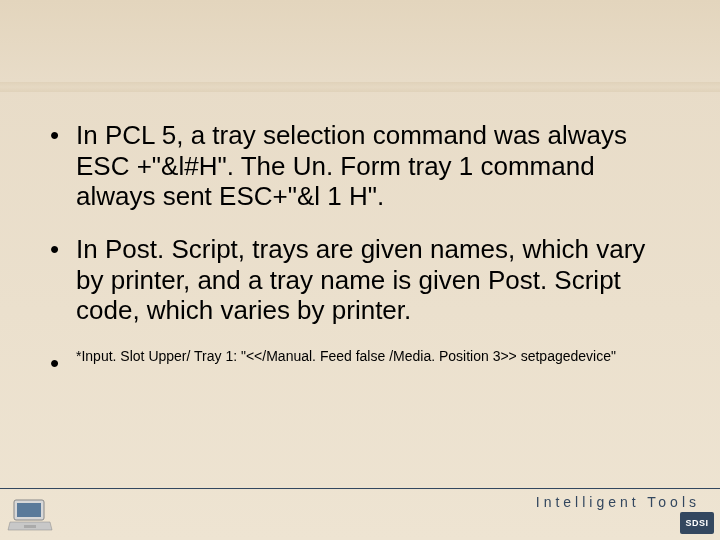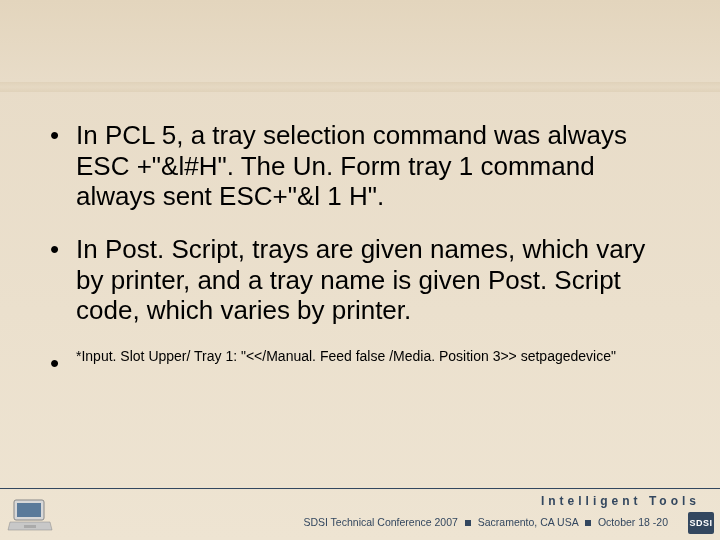--- a/index.html
+++ b/index.html
@@ -89,24 +89,24 @@
     top: 0;
     left: 0;
     width: 720px;
     height: 1px;
     background: #33475f;
   }
   .footer-tag {
     position: absolute;
     right: 20px;
     top: 6px;
-    font-size: 12px;
+    font-size: 14px;
     letter-spacing: 4px;
     color: #33475f;
-    font-weight: 700;
+    font-weight: 400;
     text-align: center;
   }
   .footer-info {
     position: absolute;
     right: 52px;
     top: 28px;
     font-size: 10.5px;
     color: #33475f;
   }
   .footer-info .sq {
@@ -121,21 +121,21 @@
     position: absolute;
     left: 6px;
     bottom: 6px;
     width: 48px;
     height: 36px;
   }
   .sdsi-badge {
     position: absolute;
     right: 6px;
     bottom: 6px;
-    width: 26px;
+    width: 34px;
     height: 22px;
     background: #33475f;
     color: #fff;
     font-size: 9px;
     font-weight: 700;
     text-align: center;
     line-height: 22px;
     border-radius: 2px;
     letter-spacing: 0.5px;
   }
@@ -156,27 +156,20 @@
       <li>In Post. Script, trays are given names, which vary by printer, and a tray name is given Post. Script code, which varies by printer.</li>
       <li class="codeitem">
         <span class="mono">*Input. Slot Upper/ Tray 1: "&lt;&lt;/Manual. Feed false /Media. Position 3&gt;&gt; setpagedevice"</span>
       </li>
     </ul>
   </div>
 
   <div class="footer">
     <div class="footer-line"></div>
     <div class="footer-tag">Intelligent Tools</div>
-    <div class="footer-info">
-      <span>SDSI Technical Conference 2007</span>
-      <span class="sq"></span>
-      <span>Sacramento, CA  USA</span>
-      <span class="sq"></span>
-      <span>October 18 -20</span>
-    </div>
 
     <svg class="laptop-icon" viewBox="0 0 48 36">
       <rect x="8" y="2" width="30" height="20" rx="2" fill="#d8d8d8" stroke="#888" stroke-width="1"></rect>
       <rect x="11" y="5" width="24" height="14" fill="#5a7a9a"></rect>
       <path d="M4 24 L44 24 L46 32 L2 32 Z" fill="#c8c8c8" stroke="#888" stroke-width="0.5"></path>
       <rect x="18" y="27" width="12" height="3" fill="#aaa"></rect>
     </svg>
 
     <div class="sdsi-badge">SDSI</div>
   </div>

